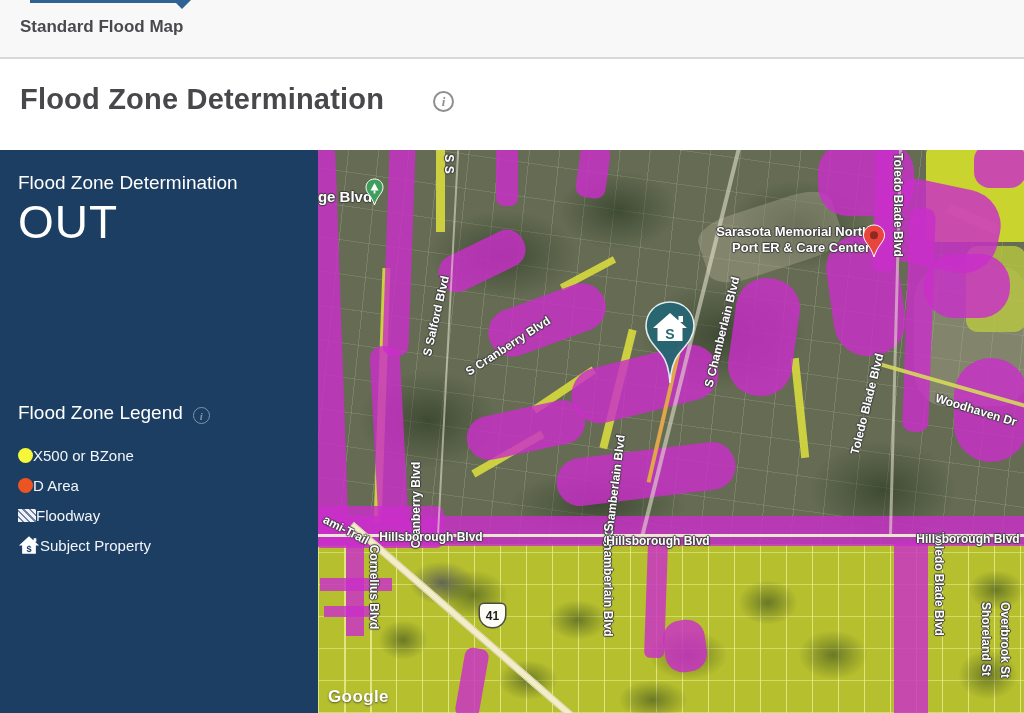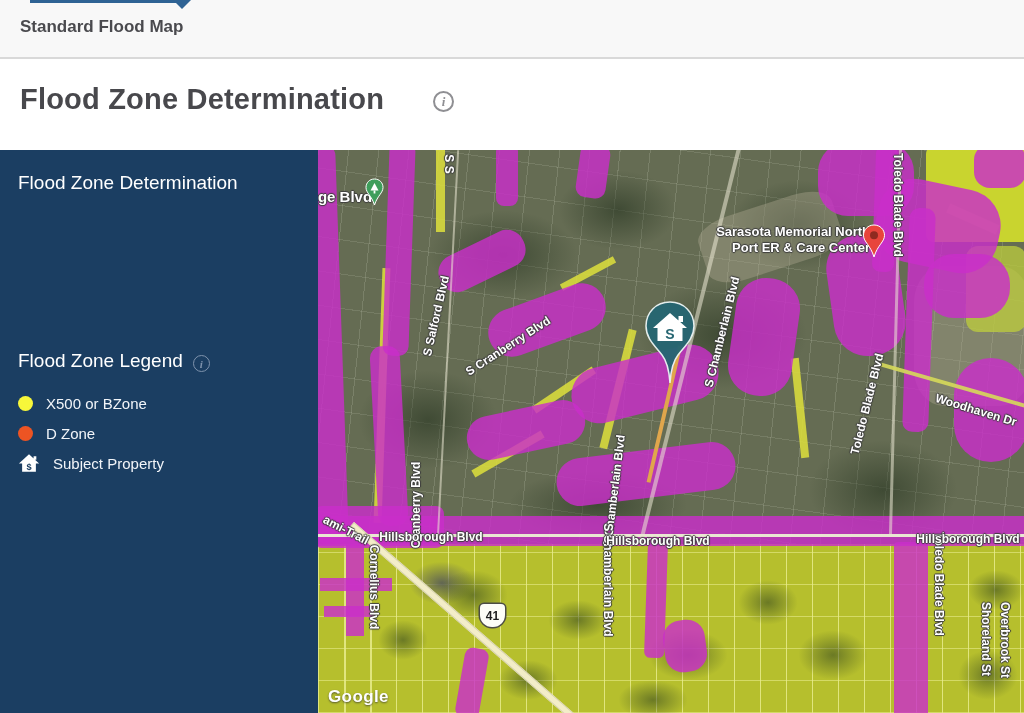--- a/index.html
+++ b/index.html
@@ -25,21 +25,21 @@
   
   .content{display:flex;height:563px;}
 
   
   .panel{width:318px;flex:none;background:#1b3e62;color:#fff;padding:22px 18px 0;box-sizing:border-box;}
   .det-label{font-size:19px;color:#ffffff;}
   .det-value{font-size:46px;line-height:1.05;letter-spacing:1px;color:#ffffff;margin-top:4px;}
   .legend-head{margin-top:156px;display:flex;align-items:flex-end;gap:10px;font-size:19px;}
   .info-circle.small{width:17px;height:17px;border-width:1.5px;border-color:#7f93ad;color:#7f93ad;font-size:11px;}
   ul.legend{list-style:none;margin:16px 0 0;padding:0;}
-  ul.legend li{display:flex;align-items:center;gap:13px;height:30px;font-size:15px;color:#f2f5f9;}
+  ul.legend li{display:flex;align-items:center;height:30px;font-size:15px;color:#f2f5f9;}
   .dot{width:15px;height:15px;border-radius:50%;flex:none;}
   .hatch{width:18px;height:13px;flex:none;}
   .hatch.diag{background:repeating-linear-gradient(45deg,#f0f2f7 0 3px,#6f82a6 3px 4.5px);}
   .hatch.cross{background:
       repeating-linear-gradient(45deg, rgba(214,120,120,.95) 0 1.5px, transparent 1.5px 4.5px),
       repeating-linear-gradient(-45deg, rgba(214,120,120,.95) 0 1.5px, transparent 1.5px 4.5px),
       #f8eded;}
   .house-swatch{flex:none;width:22px;height:20px;}
 
   
@@ -84,34 +84,39 @@
 
   <div class="title-band">
     <h1 class="page-title">Flood Zone Determination</h1>
     <span class="info-circle">i</span>
   </div>
 
   <div class="content">
 
     <aside class="panel">
       <div class="det-label">Flood Zone Determination</div>
+      <div class="det-value">OUT</div>
 
       <div class="legend-head">
         <span>Flood Zone Legend</span>
         <span class="info-circle small">i</span>
       </div>
 
       <ul class="legend">
         <li>
           <span class="dot" style="background: rgb(247, 247, 58);"></span>
           <span>X500 or BZone</span>
         </li>
         <li>
           <span class="dot" style="background: rgb(237, 84, 35);"></span>
-          <span>D Zone</span>
+          <span>D Area</span>
+        </li>
+        <li>
+          <span class="hatch diag"></span>
+          <span>Floodway</span>
         </li>
         <li>
           <span class="house-swatch">
             <svg width="22" height="20" viewBox="0 0 24 21">
               <path d="M12 1 L23 11 L19.5 11 L19.5 20 L4.5 20 L4.5 11 L1 11 Z M17 3 h3 v4 h-3 Z" fill="#ffffff"></path>
               <text x="12" y="18" text-anchor="middle" font-size="10" font-weight="bold" fill="#1b3e62">$</text>
             </svg>
           </span>
           <span>Subject Property</span>
         </li>

